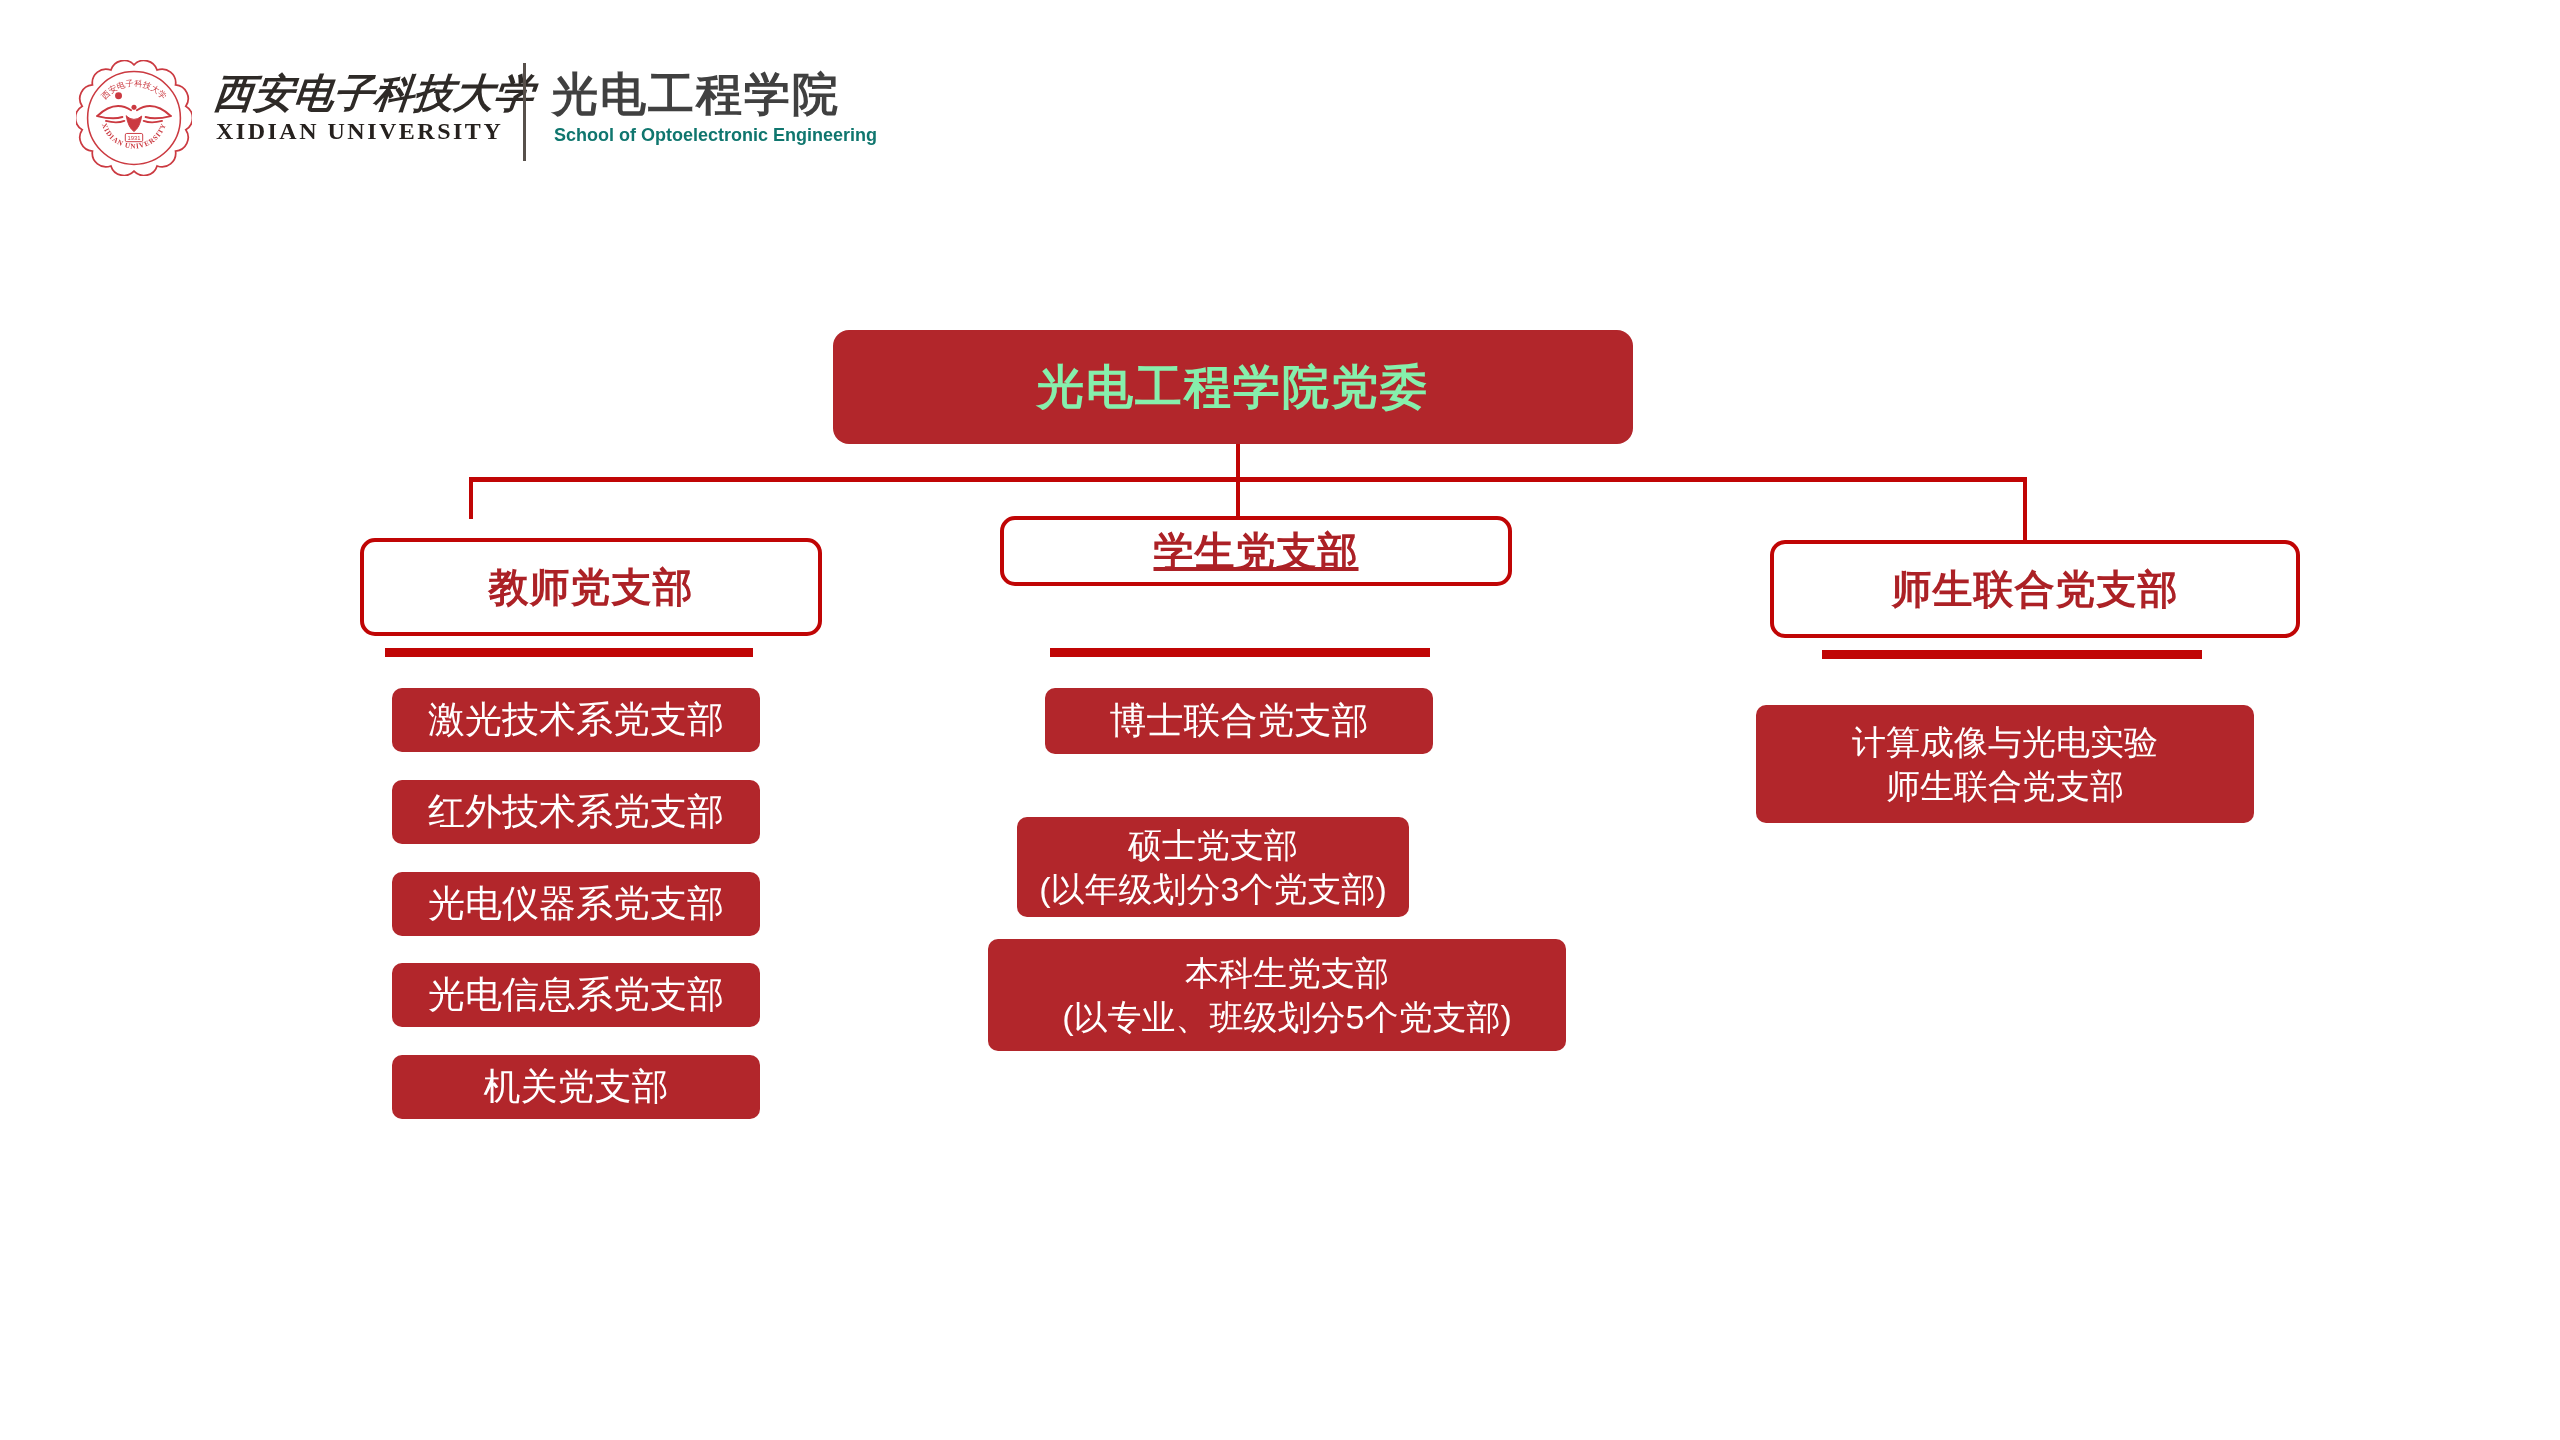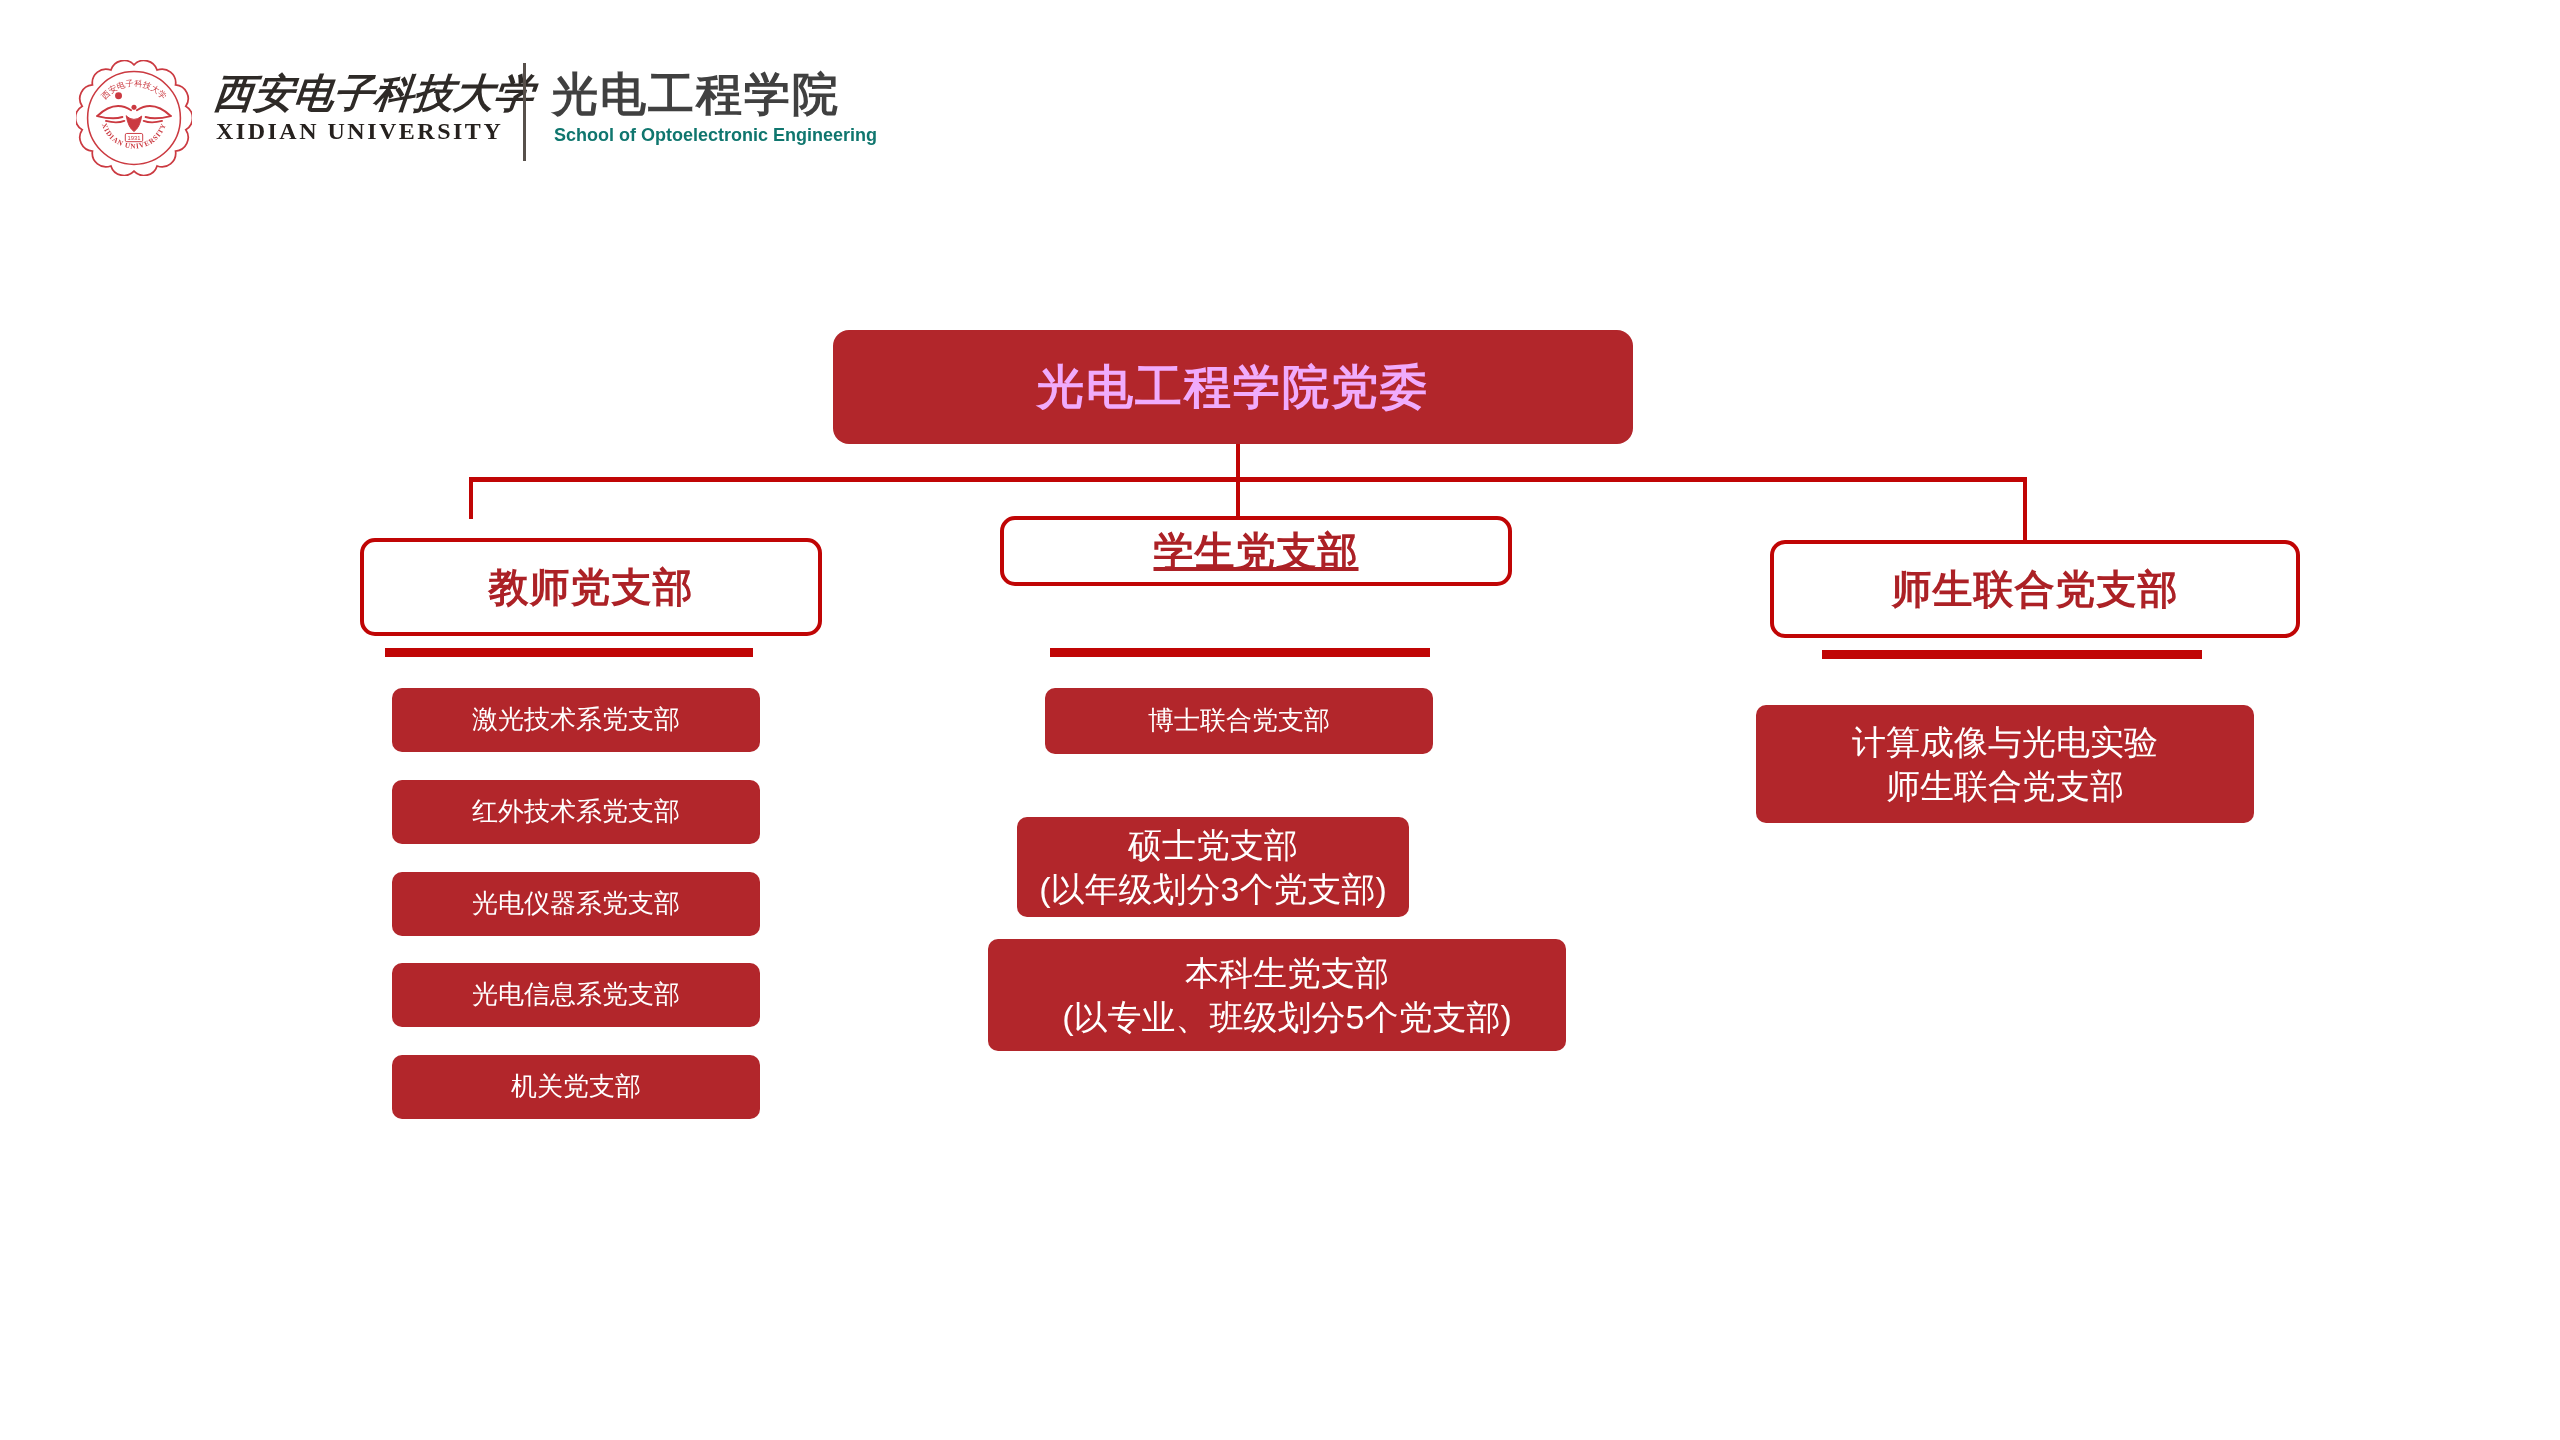--- a/index.html
+++ b/index.html
@@ -37,39 +37,39 @@
   .line-v-left {left:469px;  top:477px; width:4px;  height:42px;}
   .line-v-right{left:2023px; top:477px; width:4px;  height:66px;}
 
   
   .node{
     position:absolute; display:flex; align-items:center; justify-content:center;
     text-align:center; box-sizing:border-box; white-space:pre-line;
   }
   .root-box{
     left:833px; top:330px; width:800px; height:114px;
-    background:#b2262b; color:#f0abfc; font-size:47px; font-weight:bold;
+    background:#b2262b; color:#86efac; font-size:47px; font-weight:bold;
     letter-spacing:2px; border-radius:16px;
   }
   .tier2{
     background:#ffffff; border:4px solid #c00505; border-radius:15px;
     color:#ac2126; font-size:40px; font-weight:bold; letter-spacing:1px;
   }
   .tier2-teacher{left:336px;  top:538px; width:462px; height:98px;margin-left:24px;}
   .tier2-student{left:1000px; top:516px; width:512px; height:70px;text-decoration:underline;}
   .tier2-joint  {left:1770px; top:540px; width:530px; height:98px;}
 
   .col-divider{position:absolute; background:#c00505; height:9px;}
   .divider-left {left:385px;  top:648px; width:368px;}
   .divider-mid  {left:1050px; top:648px; width:380px;}
   .divider-right{left:1822px; top:650px; width:380px;}
 
   .item{
     background:#b2262b; color:#ffffff; border-radius:10px;
-    font-size:26px; line-height:1.3;
+    font-size:37px; line-height:1.3;
   }
   .item-multi{font-size:34px;margin-top:24px;}
   .item-l{left:392px; width:368px; height:64px;}
   .item-l1{top:688px;} .item-l2{top:780px;} .item-l3{top:872px;}
   .item-l4{top:963px;} .item-l5{top:1055px;}
   .item-m1{left:1045px; top:688px; width:388px; height:66px;}
   .item-m2{left:1017px; top:793px; width:392px; height:100px;}
   .item-m3{left:988px;  top:915px; width:578px; height:112px;padding-left:20px;}
   .item-r1{left:1756px; top:681px; width:498px; height:118px;}
 </style>

